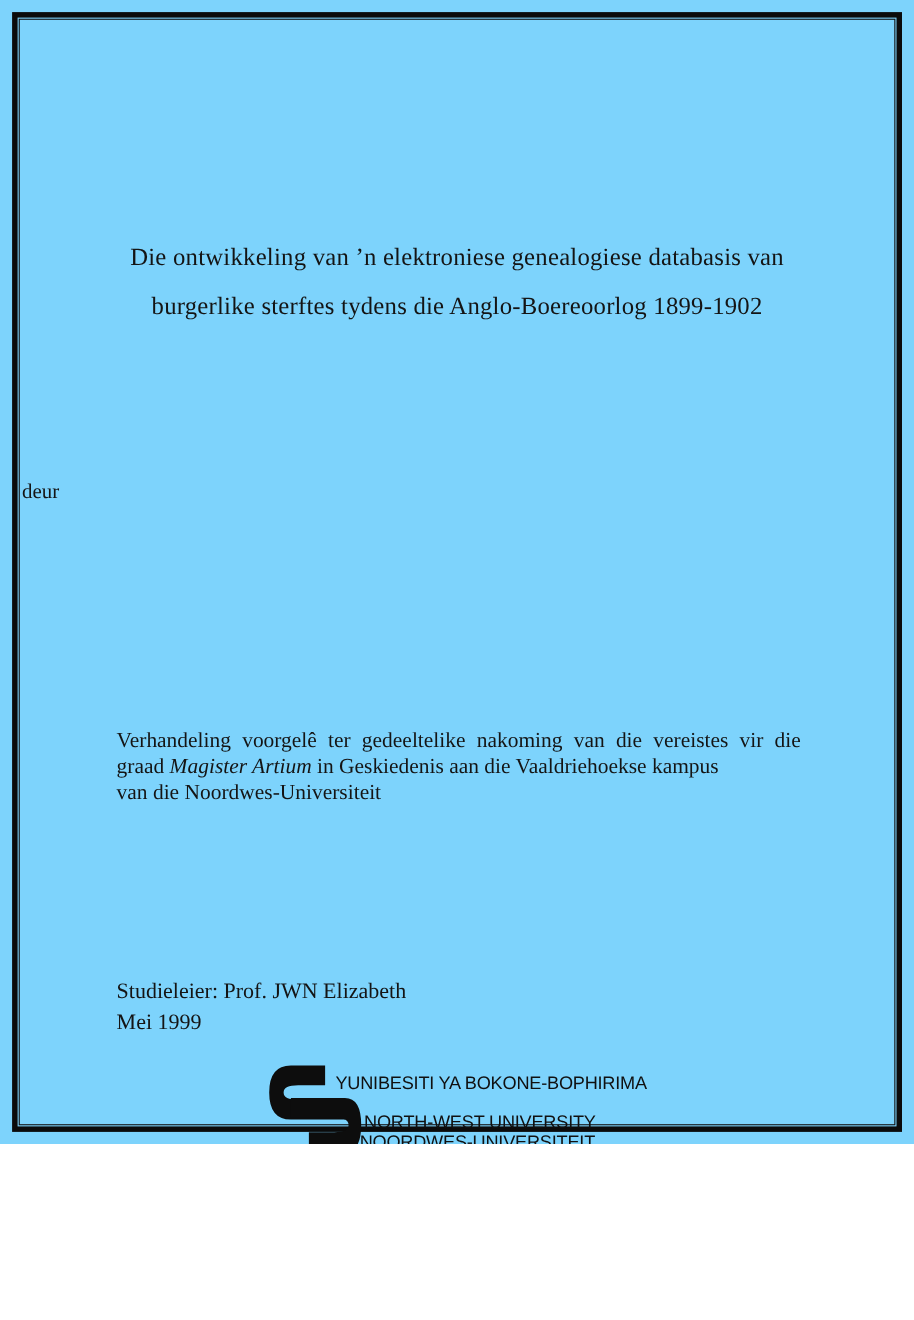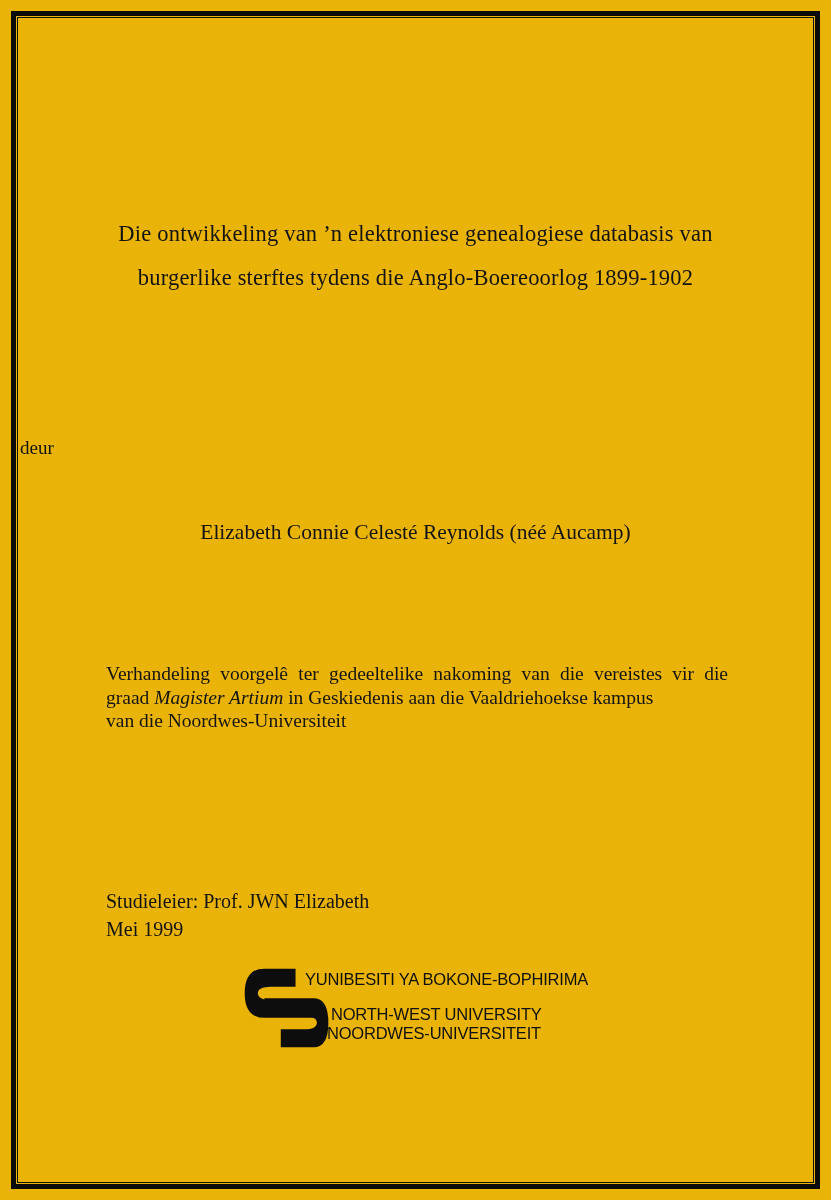--- a/index.html
+++ b/index.html
@@ -1,20 +1,20 @@
 <!DOCTYPE html>
 <html><head>
 <meta charset="utf-8">
 <style>
   html,body{margin:0;padding:0;}
   body{background:#ffffff;}
   .scan{
     position:relative;
-    width:831px;height:1200px;
-    background:#eab308;
+    width:831px;height:1040px;
+    background:#7dd3fc;
     color:#141414;
     font-family:"Liberation Serif","DejaVu Serif",serif;
     overflow:hidden;
   }
   .frame-outer{
     position:absolute;inset:11px;
     border:5px solid #0b0b0b;
   }
   .frame-inner{
     position:absolute;inset:1px;
@@ -38,21 +38,21 @@
     font-size:19.5px;line-height:23.5px;
   }
   .jline{text-align:justify;text-align-last:justify;}
   .italic{font-style:italic;}
   .supervisor-block{
     position:absolute;top:888px;left:106px;
     font-size:20px;line-height:27.5px;
   }
   .logo-row{
     position:absolute;top:967px;left:0;right:0;
-    display:flex;justify-content:center;align-items:flex-start;
+    display:flex;justify-content:center;align-items:flex-end;
   }
   .logo-mark{width:92px;height:82px;display:block;flex:0 0 auto;}
   .logo-text{
     margin-left:-30px;padding-top:3px;
     font-family:"Liberation Sans","DejaVu Sans",sans-serif;
     font-size:16.5px;line-height:19px;letter-spacing:-0.2px;
     white-space:nowrap;color:#101010;
   }
   .lt2{padding-left:26px;margin-top:16px;}
   .lt3{padding-left:22px;}
@@ -66,21 +66,20 @@
     <div class="frame-inner"></div>
   </div>
 
   <div class="title-block">
     <div>Die ontwikkeling van ’n elektroniese genealogiese databasis van</div>
     <div>burgerlike sterftes tydens die Anglo-Boereoorlog 1899-1902</div>
   </div>
 
   <div class="byline-deur">deur</div>
 
-  <div class="author-line">Elizabeth Connie Celesté Reynolds (néé Aucamp)</div>
 
   <div class="submission-block">
     <div class="jline">Verhandeling voorgelê ter gedeeltelike nakoming van die vereistes vir die</div>
     <div><span>graad </span><span class="italic">Magister Artium</span><span> in Geskiedenis aan die Vaaldriehoekse kampus</span></div>
     <div>van die Noordwes-Universiteit</div>
   </div>
 
   <div class="supervisor-block">
     <div>Studieleier: Prof. JWN Elizabeth</div>
     <div>Mei 1999</div>

